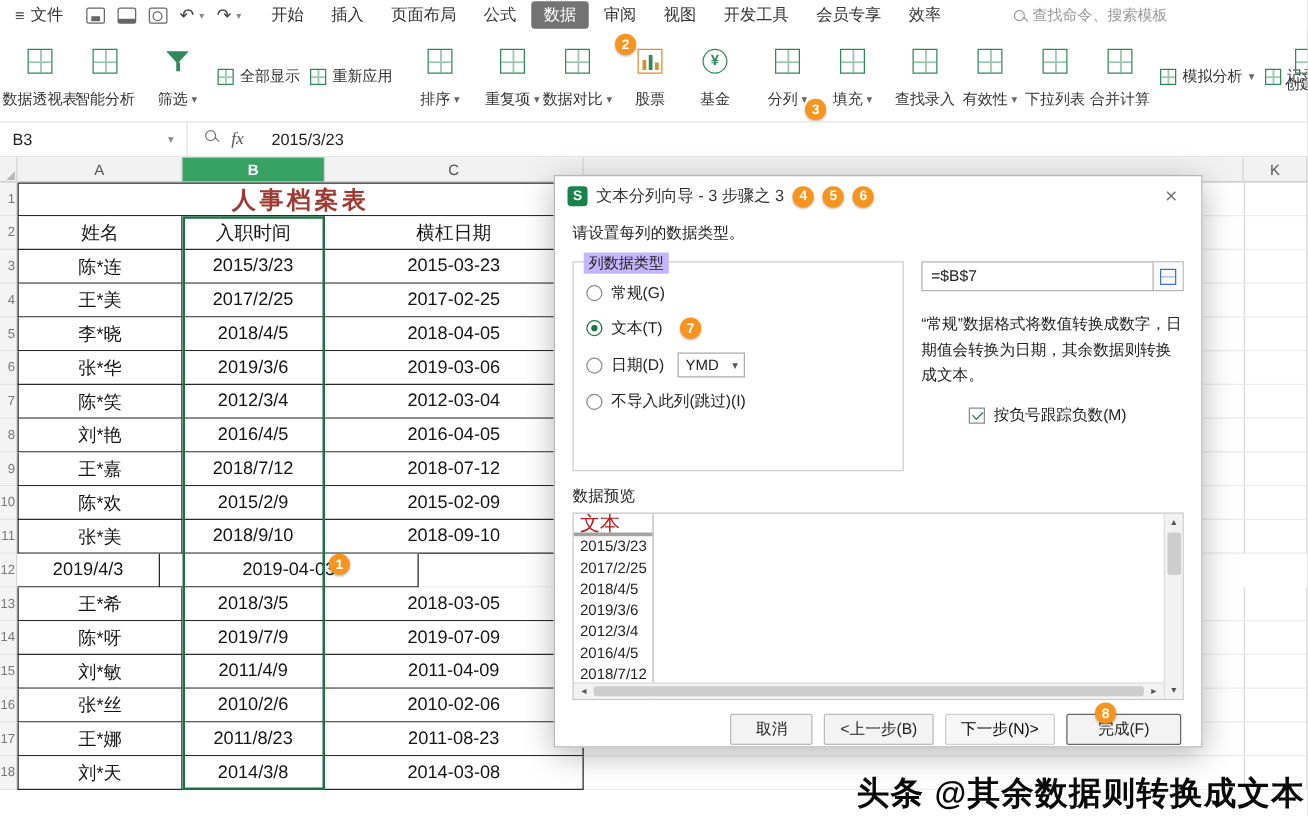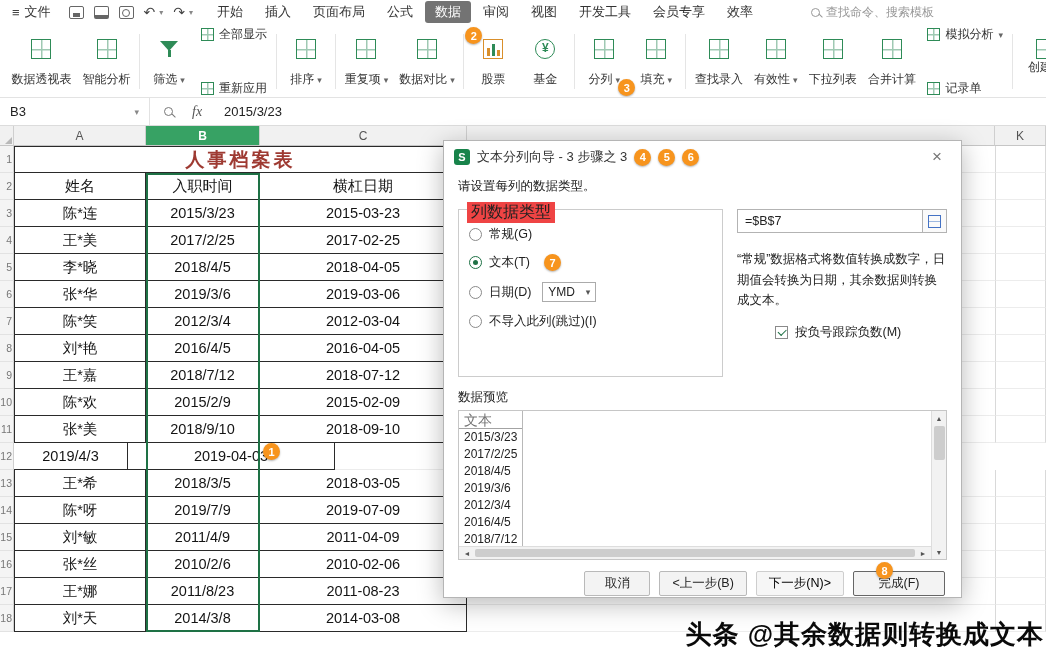--- a/index.html
+++ b/index.html
@@ -22,21 +22,21 @@
 .mtab.active{background:#737373;color:#fff}
 .msearch{margin-left:auto;display:flex;align-items:center;gap:6px;color:#999;font-size:12px;padding-right:104px;white-space:nowrap}
 .mag{width:9px;height:9px;border:1.4px solid #999;border-radius:50%;position:relative;display:inline-block}
 .mag::after{content:'';position:absolute;width:5px;height:1.4px;background:#999;transform:rotate(45deg);right:-4px;bottom:-1px}
 
 
 .ribbon{position:relative;height:74px;display:flex;align-items:stretch;padding:2px 30px 0 6px;border-bottom:1px solid #e3e3e3;overflow:hidden}
 .rbig{position:relative;min-width:52px;padding:4px 6px 2px;display:flex;flex-direction:column;align-items:center}
 .rlabelrow{margin-top:auto;display:flex;align-items:center;gap:3px;margin-bottom:7px;font-size:12px;color:#333;white-space:nowrap}
 .ricon{width:20px;height:20px;margin-top:9px;position:relative}
-.rstack{display:flex;flex-direction:column;justify-content:space-between;gap:8px;padding:0 6px}
+.rstack{display:flex;flex-direction:row;justify-content:center;gap:8px;padding:0 6px}
 .rsmall{display:flex;align-items:center;gap:5px;font-size:12px;white-space:nowrap}
 .ricon-s{width:13px;height:13px;flex:none;position:relative}
 .rdiv{width:1px;background:#e5e5e5;margin:8px 3px}
 .arrowg{font-size:9px;color:#666}
 .rbig.partial{position:absolute;right:-26px;top:2px}
 .ic-grid{border:1.5px solid #2e8b57;background-image:linear-gradient(#9fc9b3,#9fc9b3),linear-gradient(#9fc9b3,#9fc9b3);background-size:100% 1.5px,1.5px 100%;background-position:0 9px,9px 0;background-repeat:no-repeat}
 .ricon-s.ic-grid{background-position:0 5px,5px 0}
 .ic-funnel::before{content:'';position:absolute;left:1px;top:2px;border-left:9px solid transparent;border-right:9px solid transparent;border-top:10px solid #2e8b57}
 .ic-funnel::after{content:'';position:absolute;left:9px;top:11px;width:2.5px;height:7px;background:#2e8b57}
 .ic-yen{border:1.5px solid #2e8b57;border-radius:50%;text-align:center}
@@ -50,21 +50,21 @@
 .rbadge{position:absolute;z-index:5}
 .pos-tl{top:1px;left:-2px}
 .pos-br{bottom:1px;right:-5px}
 .badge.inline{display:inline-flex;margin-left:7px}
 .finish-badge{position:absolute;top:-10px;left:22px}
 
 
 .fbar{height:28px;display:flex;align-items:center;border-bottom:1px solid #dcdcdc;background:#fff}
 .nbox{width:150px;height:100%;display:flex;align-items:center;padding:0 10px;border-right:1px solid #e2e2e2;font-size:13px;color:#222}
 .darr2{margin-left:auto;font-size:9px;color:#888}
-.fxwrap{display:flex;align-items:center;gap:19px;padding:0 14px;color:#555}
+.fxwrap{display:flex;gap:12px;padding:0 14px;color:#555}
 .mag2{width:9px;height:9px;border:1.4px solid #777;border-radius:50%;position:relative;display:inline-block}
 .mag2::after{content:'';position:absolute;width:5px;height:1.4px;background:#777;transform:rotate(45deg);right:-4px;bottom:-1px}
 .fx{font-style:italic;font-family:"Liberation Serif","DejaVu Serif",serif;font-size:14px;color:#555}
 .fval{font-size:13px;color:#222;padding-left:8px}
 
 
 .grid{position:relative;height:527px;background:#fff}
 .gheader{display:flex;height:20px}
 .hcell{background:#f1f1f1;border-right:1px solid #cfcfcf;border-bottom:1px solid #c6c6c6;font-size:12px;color:#555;display:flex;align-items:center;justify-content:center;flex:none}
 .hcell.selected{background:#37a264;color:#fff;font-weight:bold}
@@ -86,41 +86,41 @@
 
 .dialog{position:absolute;left:443px;top:140px;width:519px;height:458px;background:#fff;border:1px solid #b5b5b5;box-shadow:0 6px 24px rgba(0,0,0,.28);z-index:50;font-size:12.5px}
 .dtitle{height:32px;display:flex;align-items:center;gap:7px;padding:0 10px}
 .dappicon{width:16px;height:16px;background:#17834a;color:#fff;border-radius:3px;font-size:11px;font-weight:bold;display:flex;align-items:center;justify-content:center;flex:none}
 .dtitletext{font-size:13px;color:#333;white-space:nowrap}
 .dclose{margin-left:auto;color:#777;font-size:17px;width:28px;text-align:center}
 .dbody{padding:2px 14px 0}
 .dsub{font-size:12.5px;color:#222;margin:3px 0 10px}
 .dmain{display:flex}
 .groupbox{position:relative;width:272px;height:168px;border:1px solid #ccc;padding:16px 10px 8px;margin-top:4px}
-.gblegend{position:absolute;top:-8px;left:8px;background:#ef4444;padding:0 4px;font-size:16px;color:#222}
+.gblegend{position:absolute;top:-8px;left:8px;background:#c4b5fd;padding:0 4px;font-size:12px;color:#222}
 .radio-row{display:flex;align-items:center;gap:7px;margin-bottom:11px;font-size:12.5px;color:#222}
 .radio{width:13px;height:13px;border:1px solid #8a8a8a;border-radius:50%;position:relative;flex:none;background:#fff}
 .radio.checked{border-color:#1e7145}
 .radio-dot{position:absolute;left:3px;top:3px;width:5px;height:5px;border-radius:50%;background:#1e7145}
 .ymd-select{display:inline-flex;align-items:center;justify-content:space-between;width:54px;height:20px;border:1px solid #ababab;padding:0 5px;margin-left:4px;font-size:12px;background:#fff}
 .dd-arrow{font-size:9px;color:#555}
 .dright{flex:1;margin-left:14px;padding-top:4px}
 .tlabel{font-size:12.5px;margin-bottom:5px;color:#222}
 .tinput{display:flex;height:24px;border:1px solid #b3b3b3;align-items:stretch;background:#fff}
 .tval{flex:1;display:flex;align-items:center;padding:0 7px;font-size:12.5px;color:#222}
 .tpick{width:24px;border-left:1px solid #b3b3b3;display:flex;align-items:center;justify-content:center;background:#fafafa}
 .tpick-ic{width:13px;height:13px;border:1.3px solid #4472c4;background-image:linear-gradient(#9db8e0,#9db8e0);background-size:100% 1.3px;background-position:0 5px;background-repeat:no-repeat}
 .dhelp{margin-top:16px;font-size:12.5px;line-height:1.65;color:#222;width:210px}
 .dcheck{margin-top:13px;display:flex;align-items:center;gap:7px;margin-left:38px;color:#222}
 .cbox{width:13px;height:13px;border:1px solid #8a8a8a;position:relative;background:#fff;flex:none}
 .cbox::after{content:'';position:absolute;left:2px;top:2.5px;width:7px;height:3.5px;border-left:1.8px solid #1e7145;border-bottom:1.8px solid #1e7145;transform:rotate(-45deg)}
 .pvlabel{margin:12px 0 4px;font-size:12.5px;color:#222}
 .pvbox{position:relative;height:150px;border:1px solid #c6c6c6;overflow:hidden;background:#fff}
 .pvcol{width:64px;height:100%;border-right:1px solid #b8b8b8}
-.pvhead{height:18px;line-height:18px;padding-left:5px;border-bottom:1px solid #a3a3a3;font-size:14px;color:#737373}
+.pvhead{height:18px;line-height:18px;padding-left:5px;border-bottom:3px solid #a3a3a3;font-size:16px;color:#b91c1c}
 .pvrow{height:17px;line-height:17px;padding-left:5px;font-size:12px;white-space:nowrap;color:#222}
 .pvscroll{position:absolute;right:0;top:0;bottom:0;width:15px;background:#f2f2f2;border-left:1px solid #ddd;display:flex;flex-direction:column;align-items:center}
 .pvbtn{height:14px;font-size:7px;color:#555;display:flex;align-items:center;justify-content:center;width:100%}
 .pvbtn.down{margin-top:auto}
 .pvthumb{width:11px;height:34px;background:#cdcdcd;border-radius:2px;margin-top:1px}
 .pvhscroll{position:absolute;left:0;right:15px;bottom:0;height:13px;background:#f2f2f2;border-top:1px solid #ddd;display:flex;align-items:center;padding:0 2px;gap:2px}
 .pvbtn.h{width:12px;height:100%}
 .pvhthumb{flex:1;height:8px;background:#cdcdcd;border-radius:2px}
 .dbuttons{display:flex;justify-content:flex-end;gap:9px;margin-top:11px;padding-right:2px}
 .dbtn{height:25px;min-width:66px;padding:0 12px;background:#f3f3f3;border:1px solid #b9b9b9;border-radius:2px;font-size:12.5px;color:#222;display:flex;align-items:center;justify-content:center;position:relative;white-space:nowrap}

